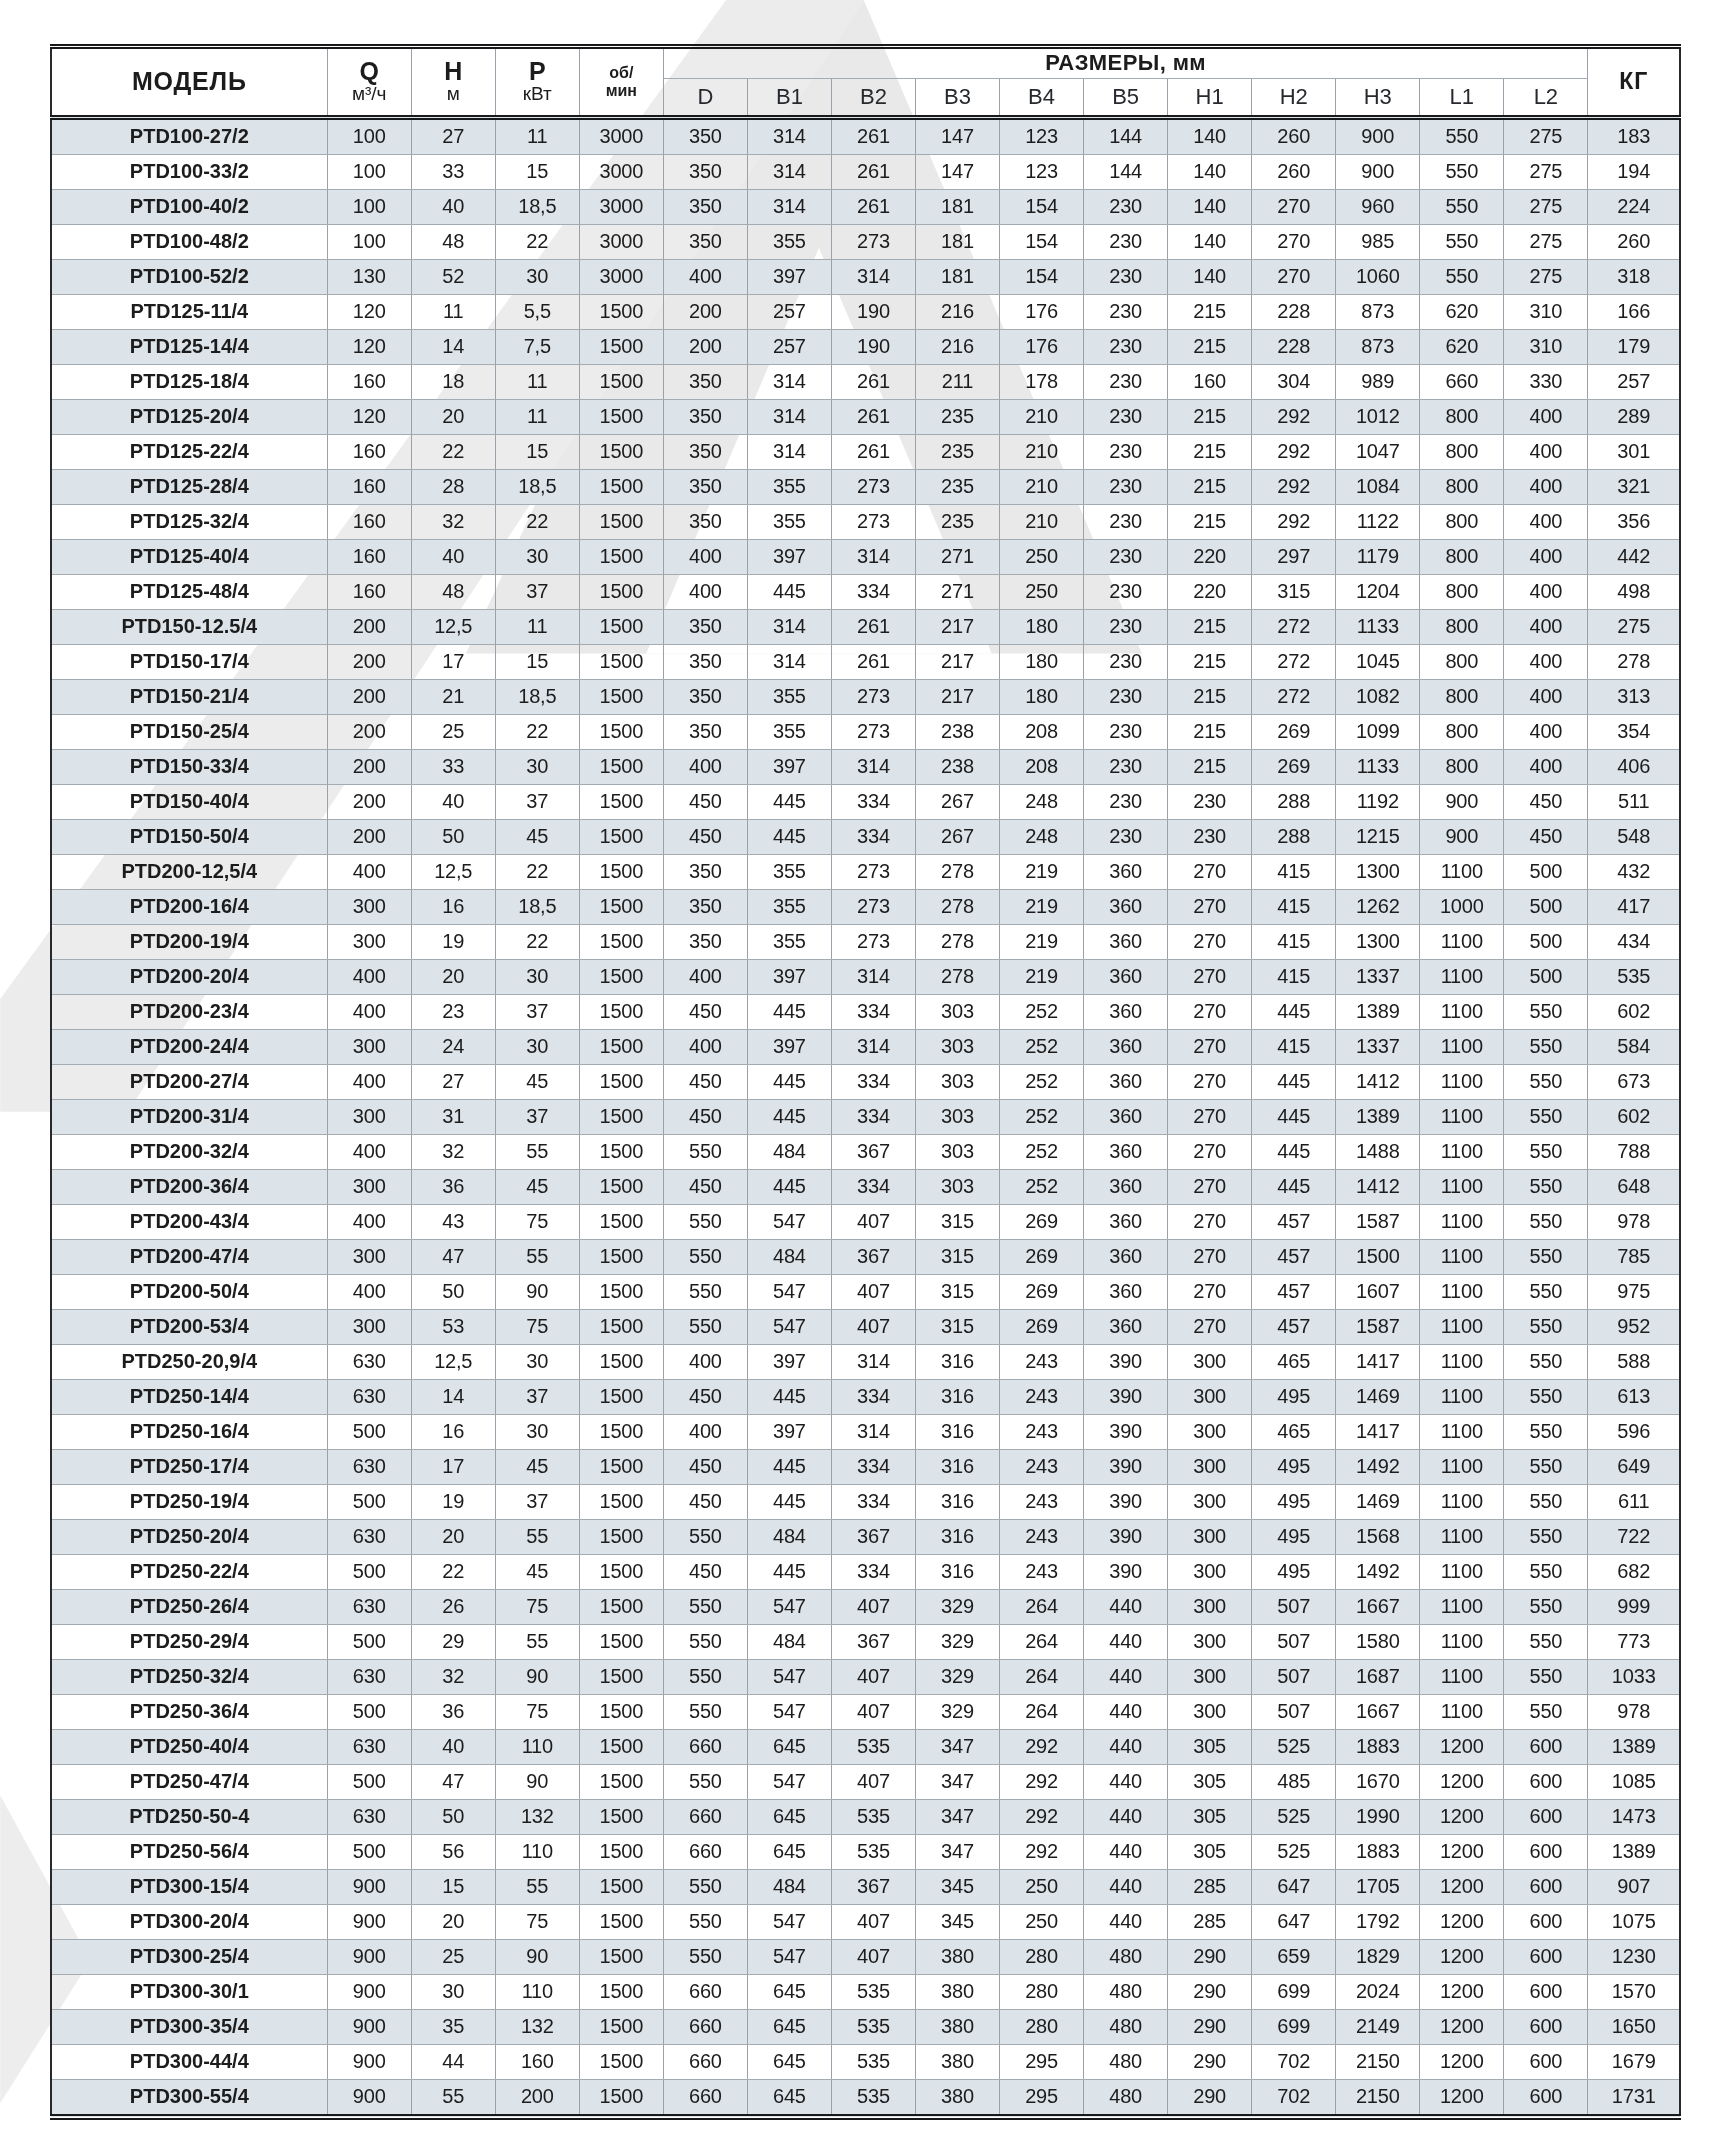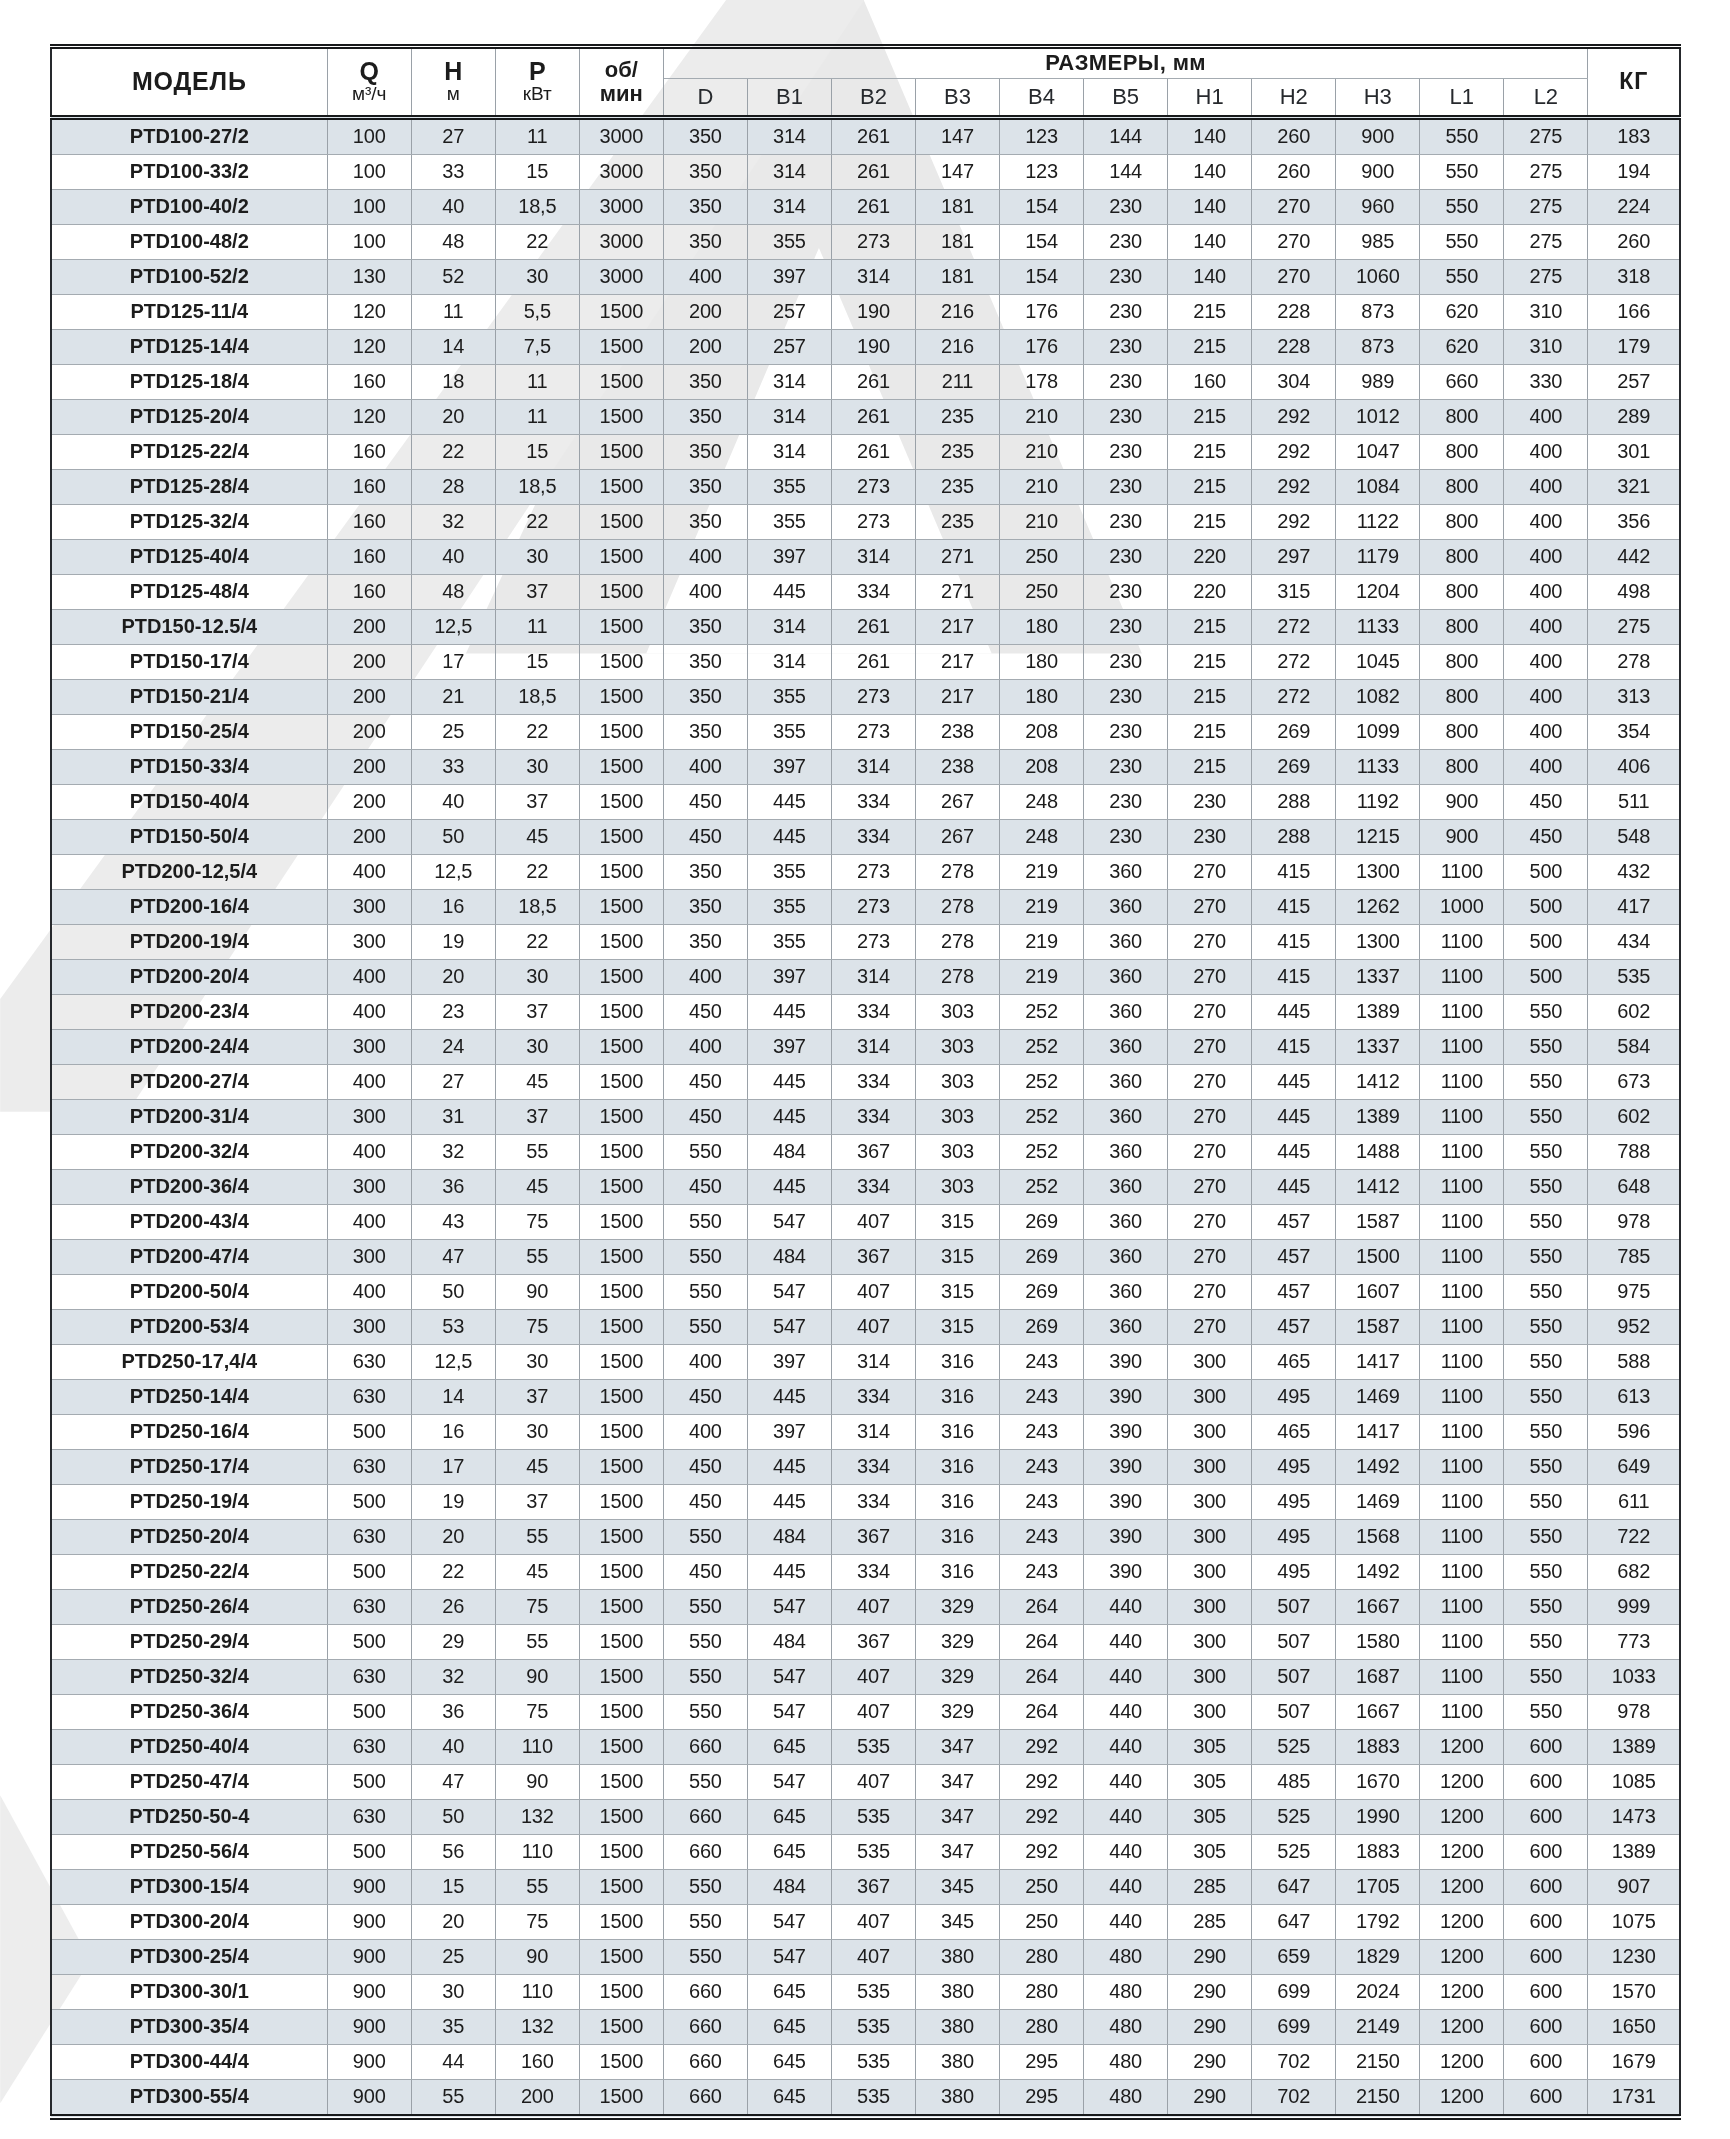--- a/index.html
+++ b/index.html
@@ -29,21 +29,21 @@
     text-align:center;vertical-align:middle;
     padding:0;
     background:transparent;
   }
   thead th{border-top:none;}
   tr.hr1 th{height:28.5px;}
   tr.hr2 th{height:36px;}
   th.c-model{font-size:25px;font-weight:bold;letter-spacing:0.8px;}
   th.c-qhp .big{font-size:25px;font-weight:bold;line-height:1.05;}
   th.c-qhp .unit{font-size:19px;font-weight:normal;line-height:1.1;}
-  th.c-rpm .big{font-size:22px;font-weight:bold;line-height:1.08;}
+  th.c-rpm .big{font-size:16px;font-weight:bold;line-height:1.08;}
   th.c-sizes{font-size:22px;font-weight:bold;border-bottom:1.5px solid #a4abb1;letter-spacing:0.4px;}
   th.c-kg{font-size:23px;font-weight:bold;letter-spacing:0.8px;margin-top:12px;}
   th.c-size{font-size:22px;font-weight:normal;color:#26292d;}
   
   tr.hr2 th, thead th[rowspan]{border-bottom:5.3px double #17191b;}
   tbody td{height:34px;font-size:20px;letter-spacing:-0.2px;}
   tbody td.model-cell{font-weight:bold;font-size:20px;letter-spacing:0;}
   tbody tr.shaded td{background:#dce3e9;}
   tbody tr.plain td{background:transparent;}
 </style>
@@ -773,21 +773,21 @@
         <td class="num-cell">269</td>
         <td class="num-cell">360</td>
         <td class="num-cell">270</td>
         <td class="num-cell">457</td>
         <td class="num-cell">1587</td>
         <td class="num-cell">1100</td>
         <td class="num-cell">550</td>
         <td class="num-cell">952</td>
       </tr>
       <tr class="plain">
-        <td class="model-cell">PTD250-17,4/4</td>
+        <td class="model-cell">PTD250-20,9/4</td>
         <td class="num-cell">630</td>
         <td class="num-cell">12,5</td>
         <td class="num-cell">30</td>
         <td class="num-cell">1500</td>
         <td class="num-cell">400</td>
         <td class="num-cell">397</td>
         <td class="num-cell">314</td>
         <td class="num-cell">316</td>
         <td class="num-cell">243</td>
         <td class="num-cell">390</td>

